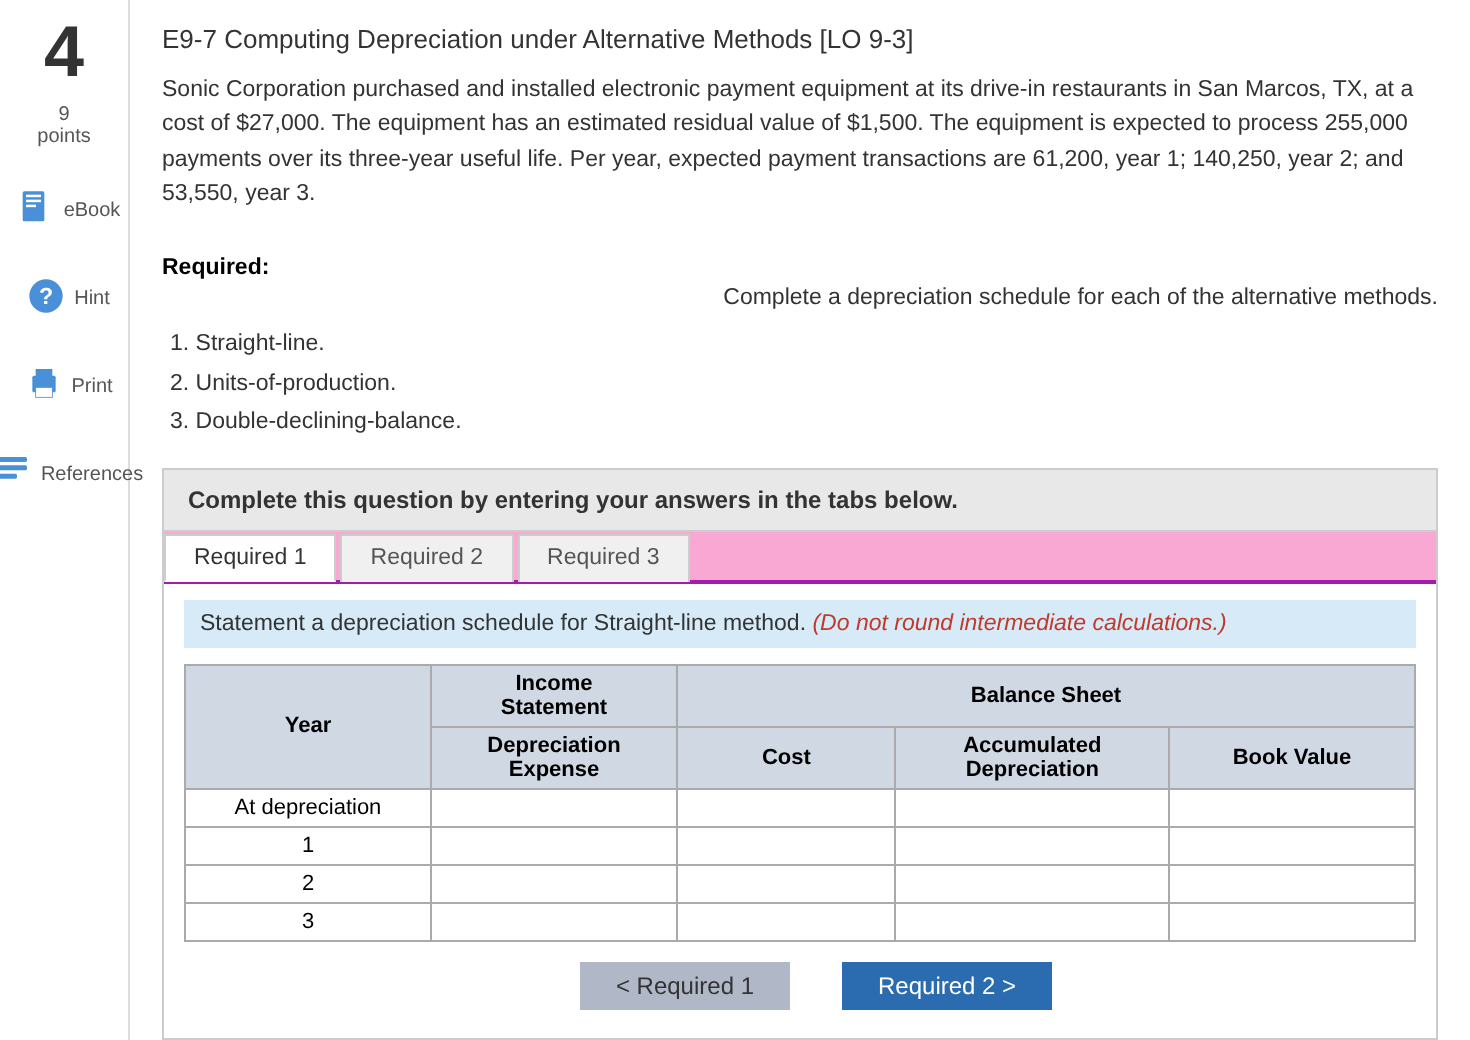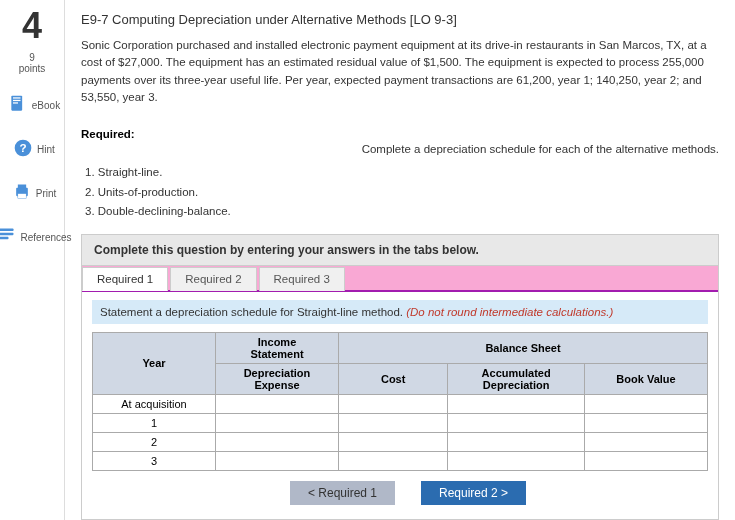--- a/index.html
+++ b/index.html
@@ -342,21 +342,21 @@
           </tr>
           <tr>
             <th class="dep-col">Depreciation<br>Expense</th>
             <th class="cost-col">Cost</th>
             <th class="accum-col">Accumulated<br>Depreciation</th>
             <th class="book-col">Book Value</th>
           </tr>
         </thead>
         <tbody>
           <tr>
-            <td>At acquisition</td>
+            <td>At depreciation</td>
             <td class="editable"><input type="text" style="width: 100%; border: none; outline: none; font-size: 11px; text-align: center;"></td>
             <td class="editable"><input type="text" style="width: 100%; border: none; outline: none; font-size: 11px; text-align: center;"></td>
             <td class="editable"><input type="text" style="width: 100%; border: none; outline: none; font-size: 11px; text-align: center;"></td>
             <td class="editable"><input type="text" style="width: 100%; border: none; outline: none; font-size: 11px; text-align: center;"></td>
           </tr>
           <tr>
             <td>1</td>
             <td class="editable"><input type="text" style="width: 100%; border: none; outline: none; font-size: 11px; text-align: center;"></td>
             <td class="editable"><input type="text" style="width: 100%; border: none; outline: none; font-size: 11px; text-align: center;"></td>
             <td class="editable"><input type="text" style="width: 100%; border: none; outline: none; font-size: 11px; text-align: center;"></td>

